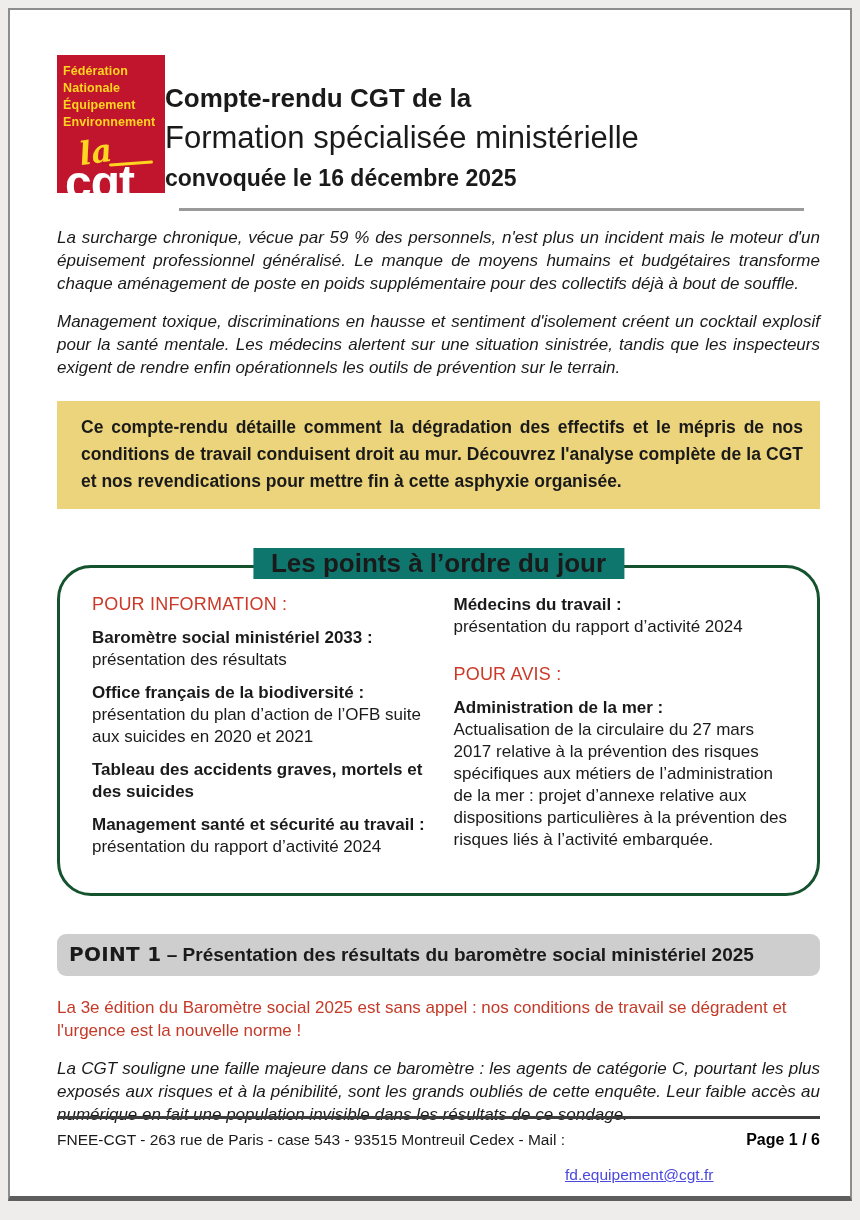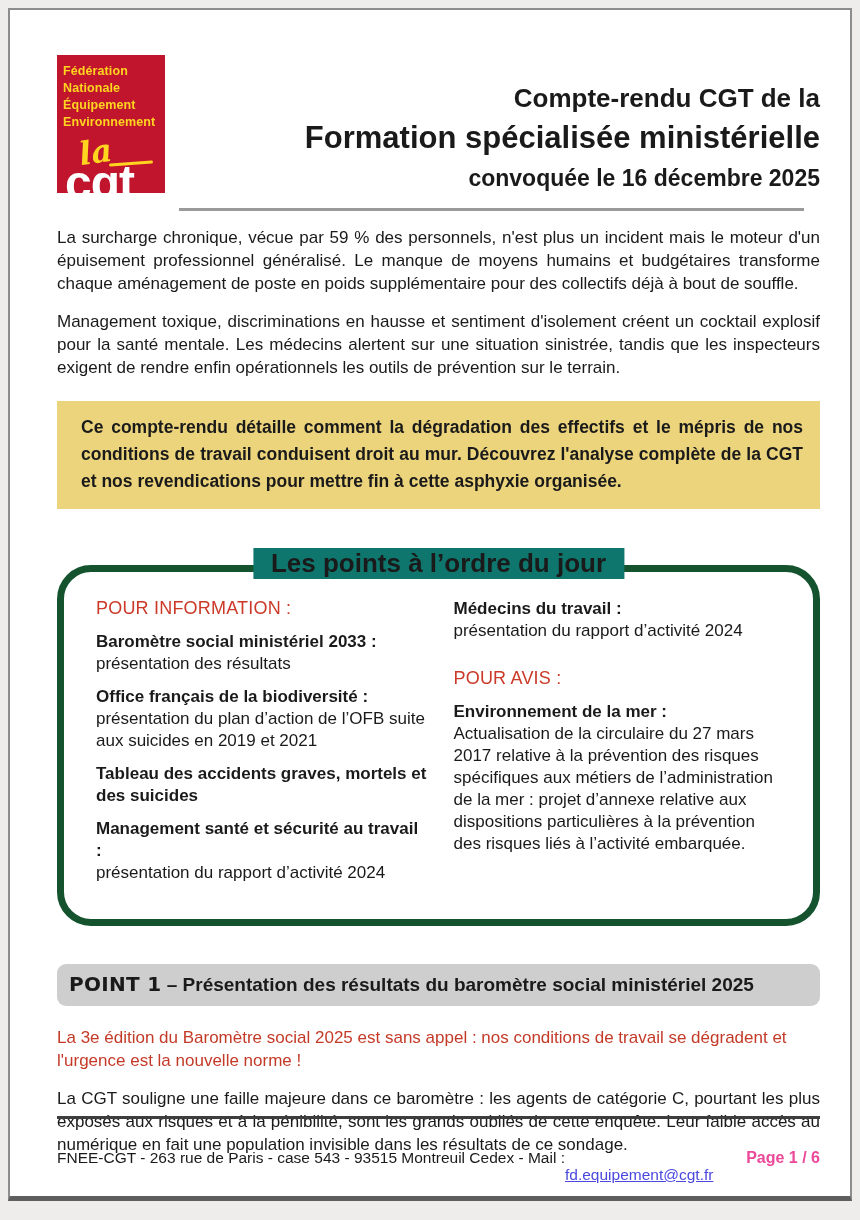--- a/index.html
+++ b/index.html
@@ -41,53 +41,53 @@
   }
   .logo-la-tail {
     position:absolute; left:52px; top:107px; width:44px; height:3px;
     background:#ffd520; border-radius:2px; transform:rotate(-4deg);
   }
   .logo-cgt {
     position:absolute; left:8px; top:100px;
     color:#ffffff; font-weight:bold; font-size:48px; letter-spacing:-1px;
     font-family:"Liberation Sans", sans-serif;
   }
-  .title-col { flex:1; text-align:right; padding-top:28px; }
+  .title-col { flex:1; text-align:left; padding-top:28px; }
   .title-1 { font-size:26px; font-weight:bold; }
-  .title-2 { font-size:31px; font-weight:bold; margin-top:6px; }
+  .title-2 { font-size:31px; font-weight:normal; margin-top:6px; }
   .title-3 { font-size:23px; font-weight:bold; margin-top:9px; }
   .header-divider {
     height:3px; background:#9a9a9a; border:none;
     margin:16px 16px 0 14px;
   }
 
   
   .lead {
     margin-top:38px; font-size:19px; font-weight:bold;
     line-height:27px; text-align:justify;
   }
   .red-text { color:#c43a28; }
   .para {
-    margin-top:15px; font-size:17px; line-height:23px; text-align:justify;
+    margin-top:15px; font-size:17px; line-height:23px; text-align:justify;font-style:italic;
   }
   .highlight-box {
     margin-top:22px; background:#ecd47c;
     padding:13px 17px 14px 24px;
     font-size:17.5px; font-weight:bold; line-height:27px; text-align:justify;
   }
 
   
   .agenda { position:relative; margin-top:56px; }
   .agenda-title {
     position:absolute; top:-17px; left:50%; transform:translateX(-50%);
     background:#0f766e; padding:0 18px;
     font-size:26px; font-weight:bold; white-space:nowrap; z-index:2;
   }
   .agenda-box {
-    border:7px solid #14532d; border-radius:34px;
+    border:3px solid #14532d; border-radius:34px;
     padding:26px 28px 24px 32px;
     min-height:258px;
     display:flex; gap:26px;
   }
   .agenda-col { flex:1; }
   .agenda-label {
     color:#cb3a28; font-size:18px; margin-bottom:12px; letter-spacing:0.2px;
   }
   .agenda-item { margin-bottom:11px; font-size:17px; line-height:22px; }
   .agenda-item-title { font-weight:bold; }
@@ -106,24 +106,24 @@
   .point-red-para {
     margin-top:20px; color:#c43a28; font-size:17px; line-height:23px;
   }
 
   
   .footer {
     position:absolute; left:47px; right:30px; bottom:12px;
   }
   .footer-divider { height:3px; background:#3d3d3d; border:none; }
   .footer-row {
-    display:flex; align-items:center; margin-top:12px; font-size:15.5px;
+    display:flex; align-items:flex-start; margin-top:12px; font-size:15.5px;
   }
   .footer-link { color:#4a48dd; text-decoration:underline; cursor:pointer;margin-top:35px; }
-  .footer-page { margin-left:auto; font-weight:bold; color:#ec4899; font-size:16px; }
+  .footer-page { margin-left:auto; font-weight:bold; color:#000000; font-size:16px; }
 </style>
 </head>
 <body>
 
 <div class="viewport">
   <div class="page">
     <div class="content">
 
       <div class="header">
         <div class="logo">
@@ -155,38 +155,38 @@
         <div class="agenda-title">Les points à l’ordre du jour</div>
         <div class="agenda-box">
           <div class="agenda-col">
             <div class="agenda-label">POUR INFORMATION :</div>
             <div class="agenda-item">
               <div class="agenda-item-title">Baromètre social ministériel 2033 :</div>
               <div class="agenda-item-desc">présentation des résultats</div>
             </div>
             <div class="agenda-item">
               <div class="agenda-item-title">Office français de la biodiversité :</div>
-              <div class="agenda-item-desc">présentation du plan d’action de l’OFB suite aux suicides en 2019 et 2021</div>
+              <div class="agenda-item-desc">présentation du plan d’action de l’OFB suite aux suicides en 2020 et 2021</div>
             </div>
             <div class="agenda-item">
               <div class="agenda-item-title">Tableau des accidents graves, mortels et des suicides</div>
             </div>
             <div class="agenda-item">
               <div class="agenda-item-title">Management santé et sécurité au travail  :</div>
               <div class="agenda-item-desc">présentation du rapport d’activité 2024</div>
             </div>
           </div>
           <div class="agenda-col">
             <div class="agenda-item">
               <div class="agenda-item-title">Médecins du travail :</div>
               <div class="agenda-item-desc">présentation du rapport d’activité 2024</div>
             </div>
             <div class="agenda-label agenda-label-avis">POUR AVIS :</div>
             <div class="agenda-item">
-              <div class="agenda-item-title">Environnement de la mer :</div>
+              <div class="agenda-item-title">Administration de la mer :</div>
               <div class="agenda-item-desc">Actualisation de la circulaire du 27 mars 2017 relative à la prévention des risques spécifiques aux métiers de l’administration de la mer : projet d’annexe relative aux dispositions particulières à la prévention des risques liés à l’activité embarquée.</div>
             </div>
           </div>
         </div>
       </div>
 
       <div class="point-banner"><span class="point-label">POINT 1</span><span> – Présentation des résultats du baromètre social ministériel 2025</span></div>
 
       <p class="point-red-para">La 3e édition du Baromètre social 2025 est sans appel : nos conditions de travail se dégradent et l'urgence est la nouvelle norme !</p>
       <p class="para">La CGT souligne une faille majeure dans ce baromètre : les agents de catégorie C, pourtant les plus exposés aux risques et à la pénibilité, sont les grands oubliés de cette enquête. Leur faible accès au numérique en fait une population invisible dans les résultats de ce sondage.</p>

